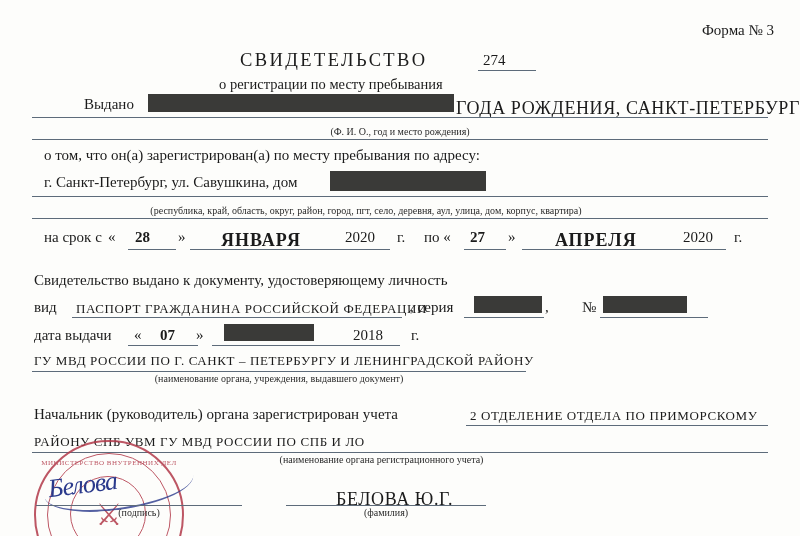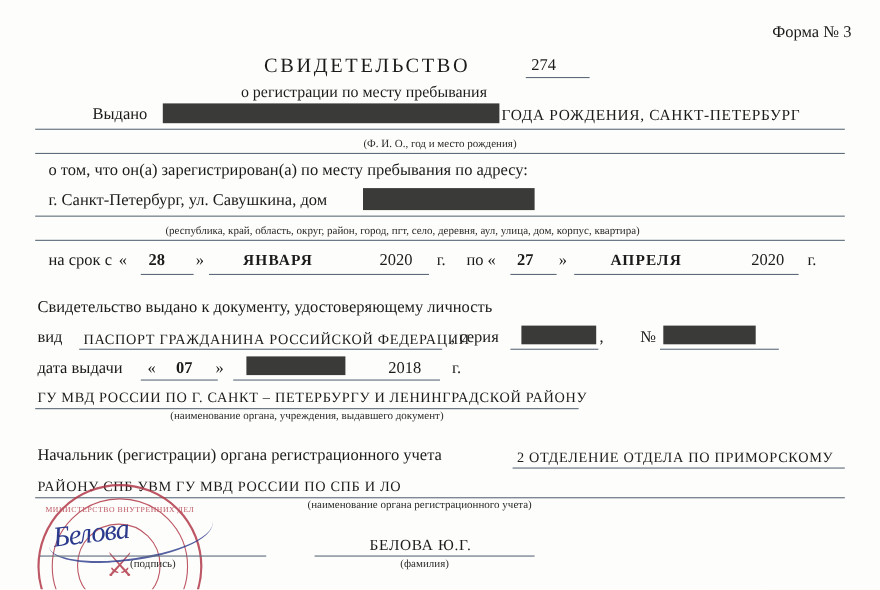--- a/index.html
+++ b/index.html
@@ -54,21 +54,21 @@
     top: 76px;
     font-size: 14.5px;
   }
   .cert-number {
     left: 483px;
     top: 52px;
     font-size: 15px;
   }
 
   .label-15 { font-size: 15px; }
-  .label-14 { font-size: 14px; }
+  .label-14 { font-size: 18px; }
   .label-13 { font-size: 13px; }
 
   
   .stamp {
     position: absolute;
     left: 34px;
     top: 440px;
     width: 146px;
     height: 146px;
     border-radius: 50%;
@@ -193,21 +193,21 @@
   <div class="redact" style="left:224px; top:324px; width:90px; height:17px;"></div>
   <div class="abs txt label-15" style="left:353px; top:327px;">2018</div>
   <div class="abs txt label-15" style="left:411px; top:327px;">г.</div>
   <div class="rule" style="left:128px; top:345px; width:70px;"></div>
   <div class="rule" style="left:212px; top:345px; width:188px;"></div>
 
   <div class="abs txt label-13 spaced" style="left:34px; top:353px;">ГУ  МВД  РОССИИ  ПО  Г. САНКТ – ПЕТЕРБУРГУ  И  ЛЕНИНГРАДСКОЙ РАЙОНУ</div>
   <div class="rule" style="left:32px; top:371px; width:494px;"></div>
   <div class="abs caption" style="left:32px; top:373px; width:494px;">(наименование органа, учреждения, выдавшего документ)</div>
 
-  <div class="abs txt label-15" style="left:34px; top:406px;">Начальник (регистрации) органа регистрационного учета</div>
+  <div class="abs txt label-15" style="left:34px; top:406px;">Начальник (руководитель) органа зарегистрирован учета</div>
   <div class="abs txt label-13 spaced" style="left:470px; top:408px;">2 ОТДЕЛЕНИЕ ОТДЕЛА  ПО ПРИМОРСКОМУ</div>
   <div class="rule" style="left:466px; top:425px; width:302px;"></div>
   <div class="abs txt label-13 spaced" style="left:34px; top:434px;">РАЙОНУ  СПБ УВМ  ГУ  МВД  РОССИИ  ПО  СПБ  И  ЛО</div>
   <div class="rule" style="left:32px; top:452px; width:736px;"></div>
   <div class="abs caption" style="left:0; top:454px; width:763px;">(наименование органа регистрационного учета)</div>
 
   <div class="stamp">
     <div class="stamp-txt-top">МИНИСТЕРСТВО ВНУТРЕННИХ ДЕЛ</div>
     <div class="stamp-inner"></div>
     <div class="stamp-eagle">⚔</div>

